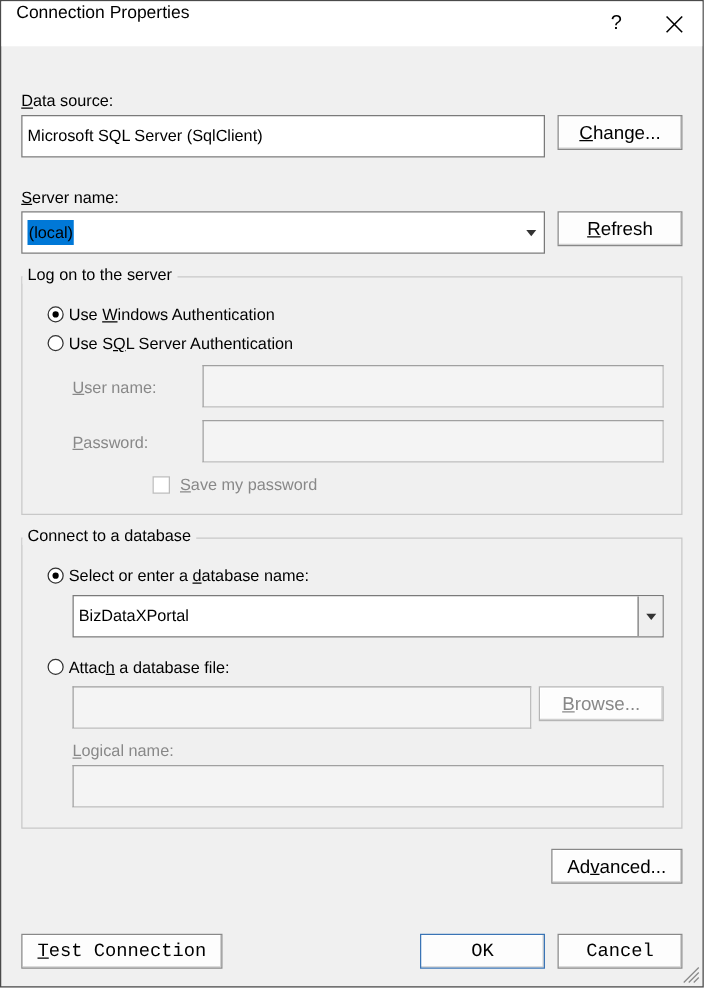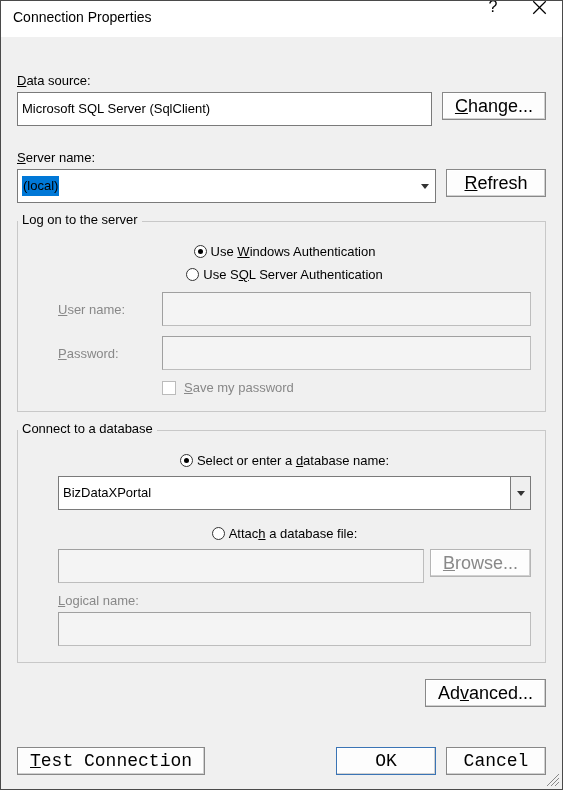--- a/index.html
+++ b/index.html
@@ -23,21 +23,21 @@
   position:relative;
   overflow:hidden;
 }
 *{box-sizing:border-box;}
 
 
 .titlebar{
   height:36px;
   background:#fff;
   display:flex;
-  align-items:flex-end;
+  align-items:flex-start;
   padding:0 0 12px 12px;
   font-size:14px;
 }
 .titlebar .title{flex:1;}
 .titlebar .icon-btn{
   width:46px;height:36px;
   display:flex;align-items:center;justify-content:center;
 }
 .icon-svg{width:15px;height:15px;stroke:#000;stroke-width:1;fill:none;}
 
@@ -92,21 +92,21 @@
 }
 .group-title{
   position:absolute;
   top:-10px;left:0;
   background:var(--bg);
   padding:0 4px;
   font-size:13px;
 }
 
 
-.radio-row{display:flex;align-items:center;gap:4px;margin:8px 0 6px 6px;justify-content:center;}
+.radio-row{display:flex;align-items:center;gap:4px;margin:8px 0 6px 6px;}
 .radio{
   width:13px;height:13px;border:1px solid #333;border-radius:50%;
   display:flex;align-items:center;justify-content:center;
   background:#fff;
 }
 .radio.checked::after{content:"";width:5px;height:5px;border-radius:50%;background:#000;}
 
 
 .check-row{display:flex;align-items:center;gap:8px;margin:10px 0 0 0;}
 .check{
@@ -127,21 +127,21 @@
 }
 
 
 .btn{
   min-width:100px;
   height:28px;
   padding:0 12px;
   background:#fdfdfd;
   border:1px solid #888;
   box-shadow:inset -1px -1px 0 #d0d0d0, inset 1px 1px 0 #fff;
-  font-size:18px;
+  font-size:15px;
   display:flex;align-items:center;justify-content:center;
   cursor:default;
   white-space:nowrap;
 }
 .btn.disabled{color:var(--disabled);border-color:#b5b5b5;}
 .btn.default{border-color:#3a74b5;}
 
 
 .bottom-bar{
   position:absolute;
@@ -237,21 +237,21 @@
           </div>
       </div>
       <div class="form-line">
         <div class="lab">
           <span></span><span class="ul">P</span><span>assword:</span>
         </div>
         <div class="textbox disabled field">
             <span></span>
           </div>
       </div>
-      <div class="check-row" style="margin-left:104px">
+      <div class="check-row" style="margin-left:64px">
         <div class="check" style="border-color:#bbb"></div>
         <div style="color:var(--disabled)">
           <span></span><span class="ul">S</span><span>ave my password</span>
         </div>
       </div>
     </div>
   </div>
 
   <div class="group">
     <div class="group-title">Connect to a database</div>

